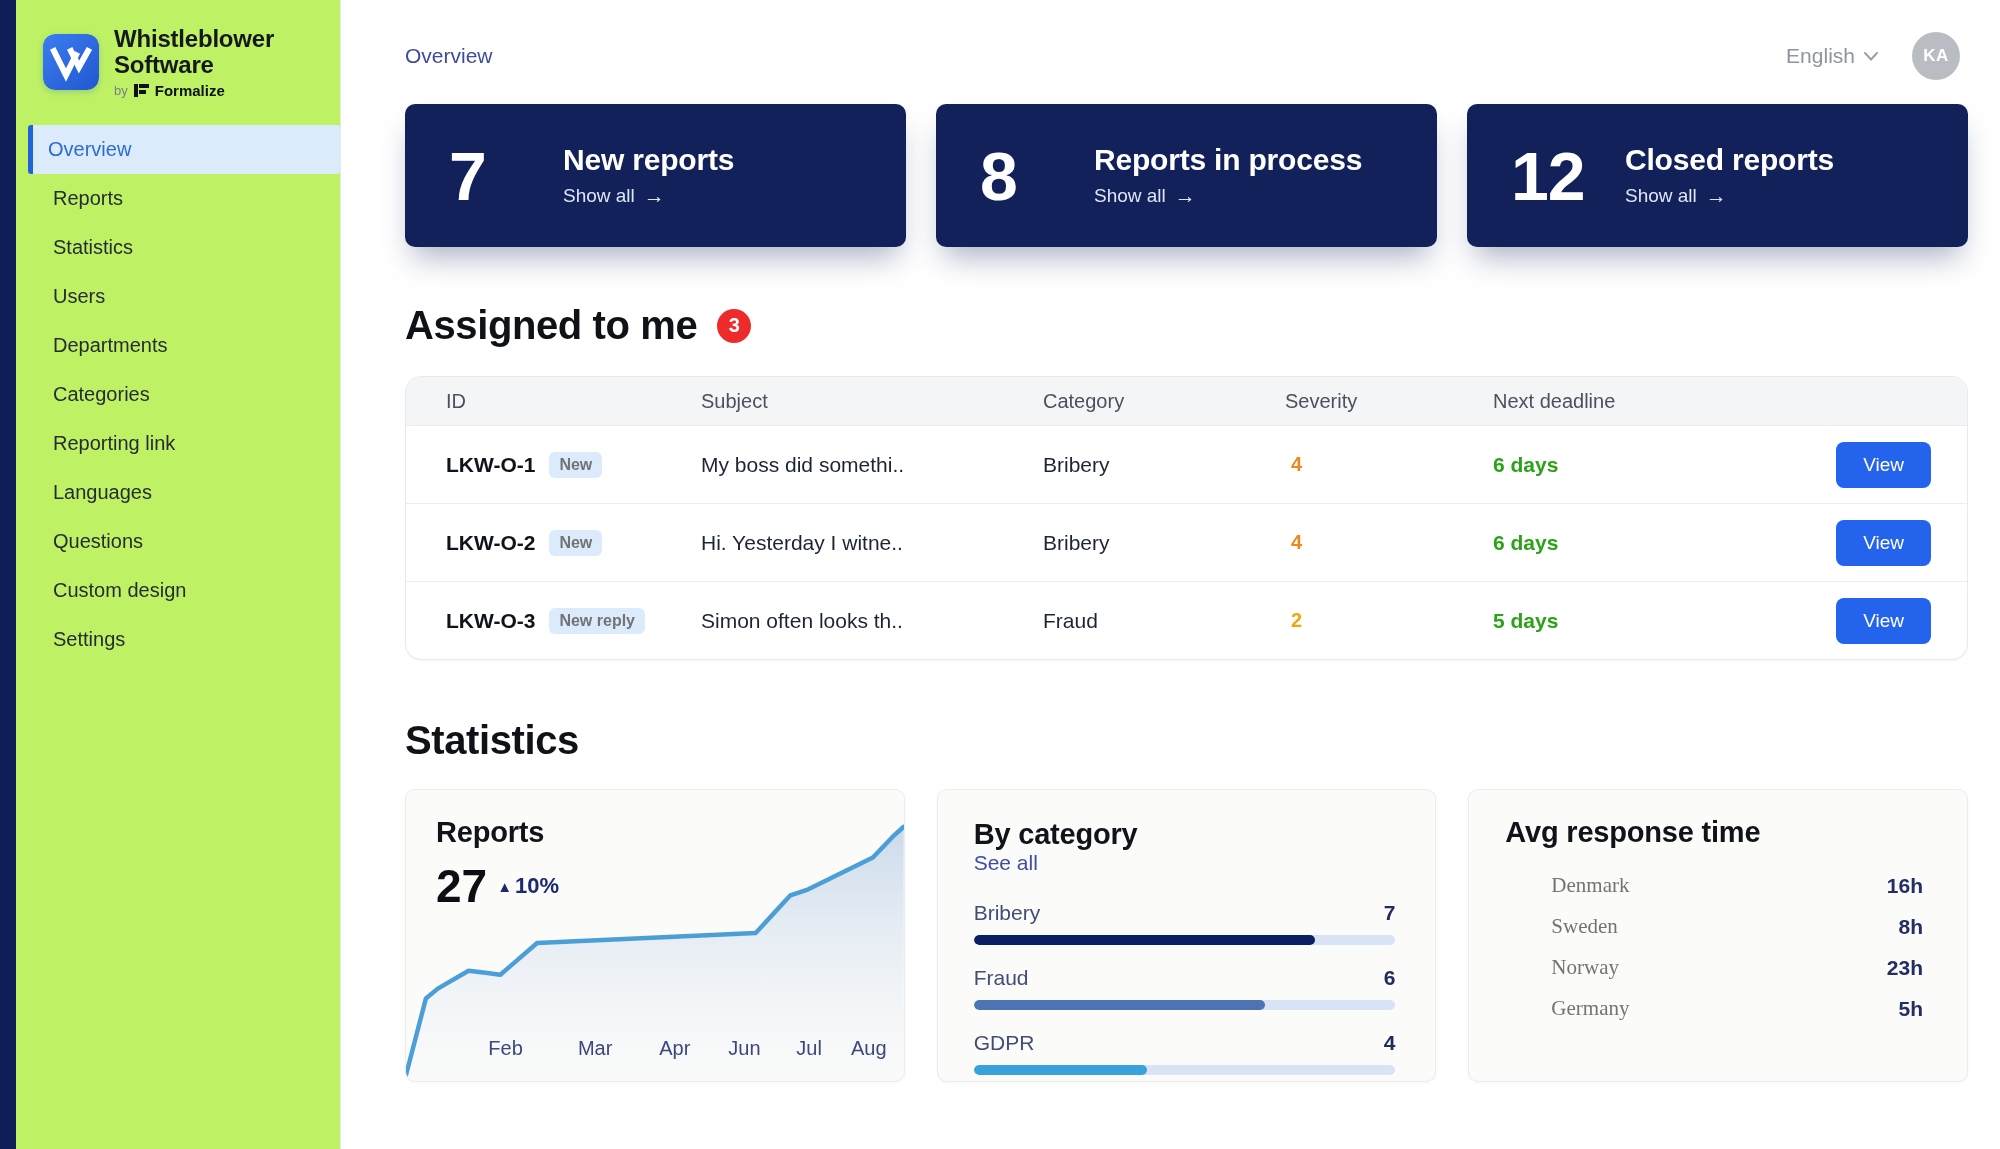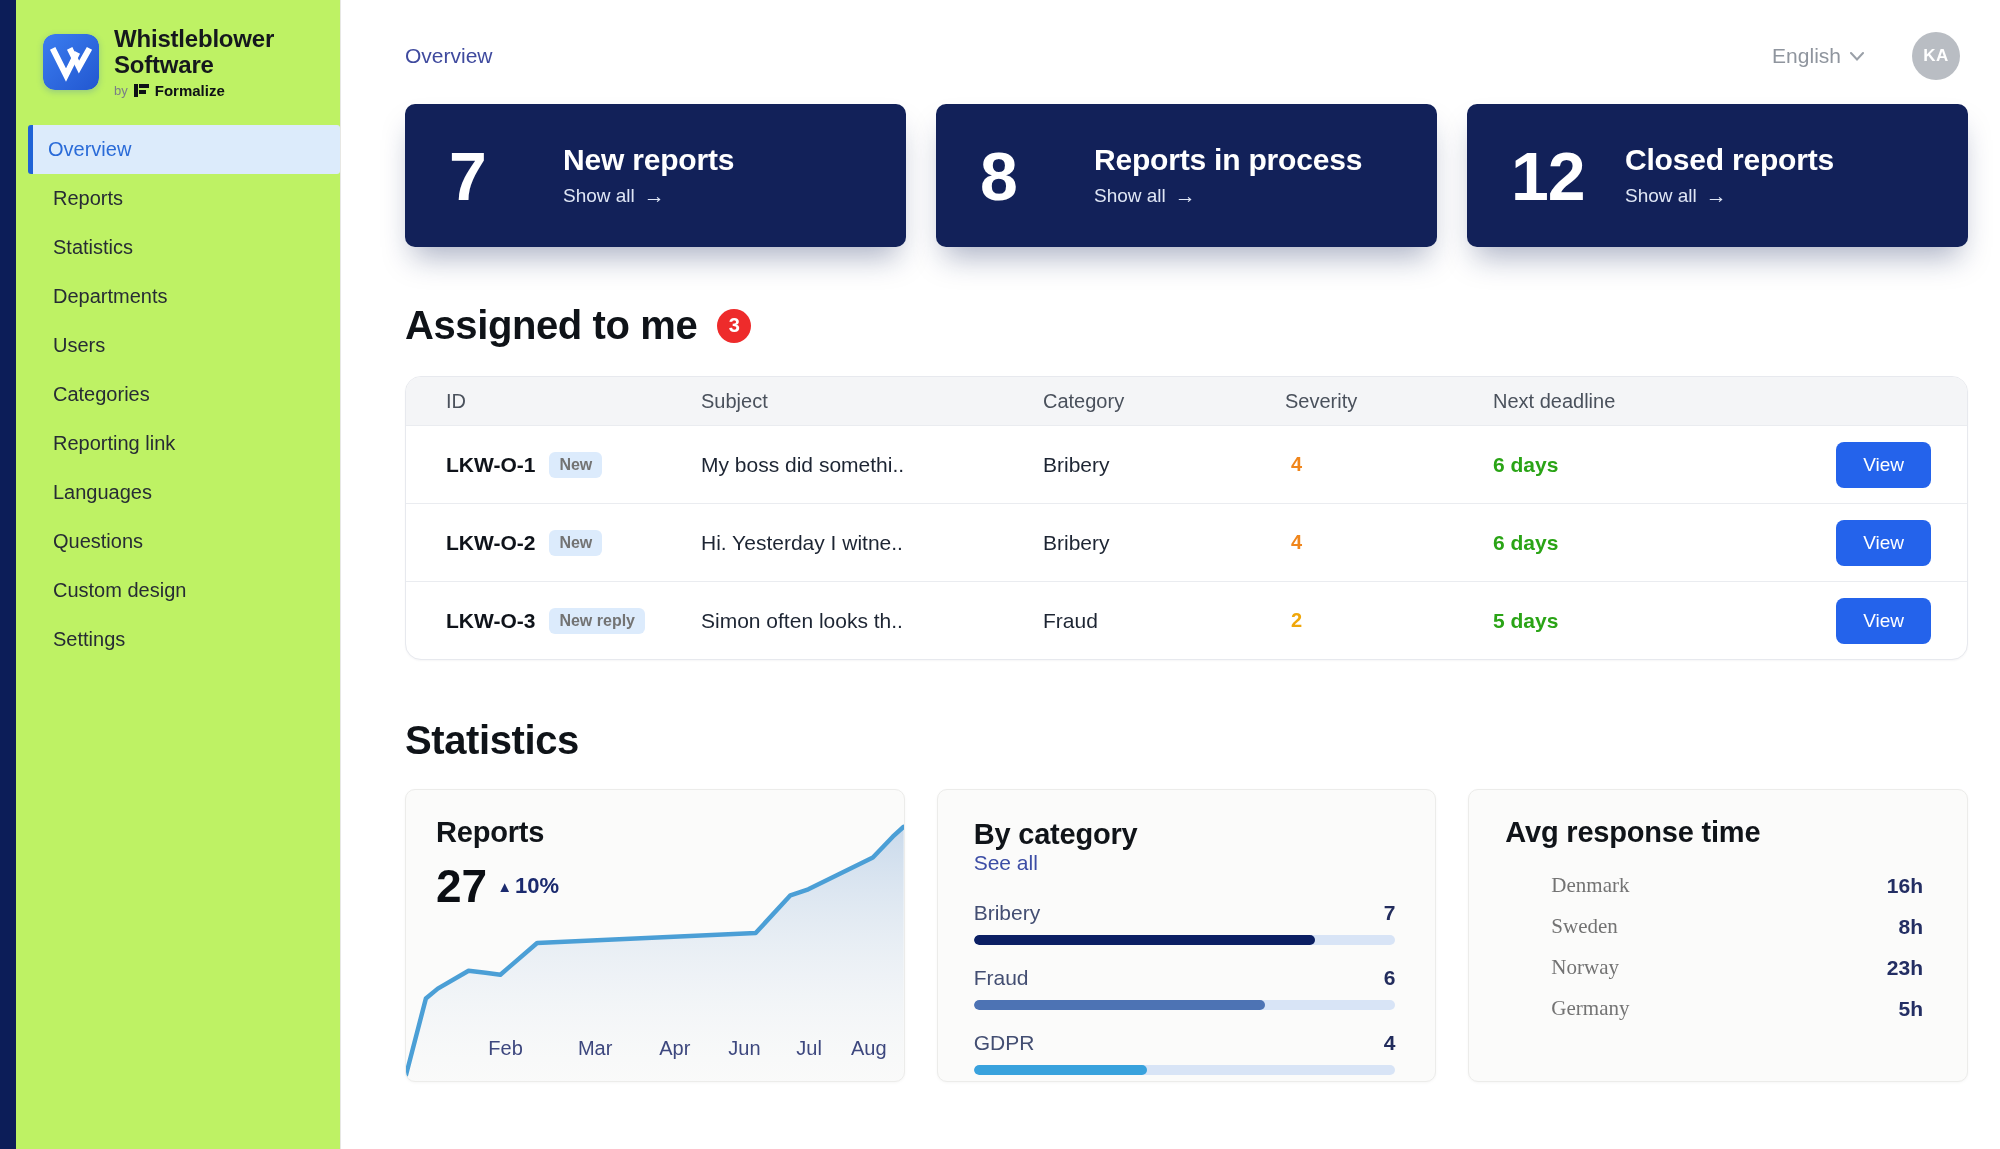--- a/index.html
+++ b/index.html
@@ -38,21 +38,21 @@
   .nav-item.active {
     background:#dcebfb; border-left:5px solid #1f63d6; border-radius:3px;
     padding-left:15px; color:#2a6bd8;
   }
 
   
   .main { flex:1; padding:0 32px 0 64px; min-width:0; }
 
   .topbar { display:flex; justify-content:space-between; align-items:center; padding-top:32px; height:80px; }
   .breadcrumb { font-size:21px; color:#3f4a9e; }
-  .top-right { display:flex; align-items:center; gap:48px; padding-right:8px; }
+  .top-right { display:flex; align-items:center; gap:34px; padding-right:8px; }
   .lang { display:flex; align-items:center; gap:9px; font-size:21px; color:#8f959e; cursor:pointer; }
   .avatar { width:48px; height:48px; border-radius:50%; background:#b9bdc3; color:#fff;
             display:grid; place-items:center; font-size:17px; font-weight:700; letter-spacing:.5px; cursor:pointer; }
 
   
   .stat-cards { margin-top:24px; display:flex; gap:30px; }
   .stat-card {
     flex:1; height:143px; border-radius:10px; background:#122159; color:#fff;
     display:flex; align-items:center; padding-left:44px; cursor:pointer;
     box-shadow:0 18px 30px -8px rgba(18,33,89,.35);
@@ -163,24 +163,24 @@
       <div class="nav-item active">
           <span>Overview</span>
         </div>
       <div class="nav-item">
           <span>Reports</span>
         </div>
       <div class="nav-item">
           <span>Statistics</span>
         </div>
       <div class="nav-item">
+          <span>Users</span>
+        </div>
+      <div class="nav-item">
           <span>Departments</span>
-        </div>
-      <div class="nav-item">
-          <span>Users</span>
         </div>
       <div class="nav-item">
           <span>Categories</span>
         </div>
       <div class="nav-item">
           <span>Reporting link</span>
         </div>
       <div class="nav-item">
           <span>Languages</span>
         </div>

